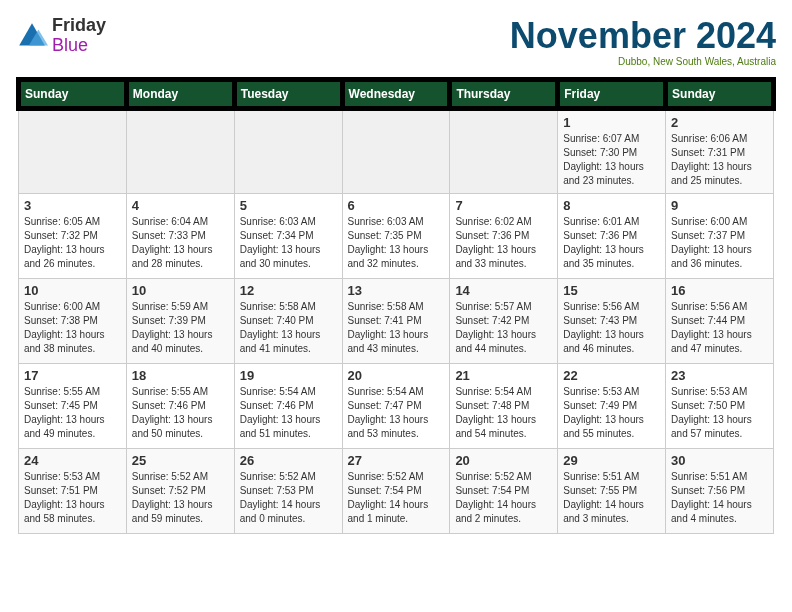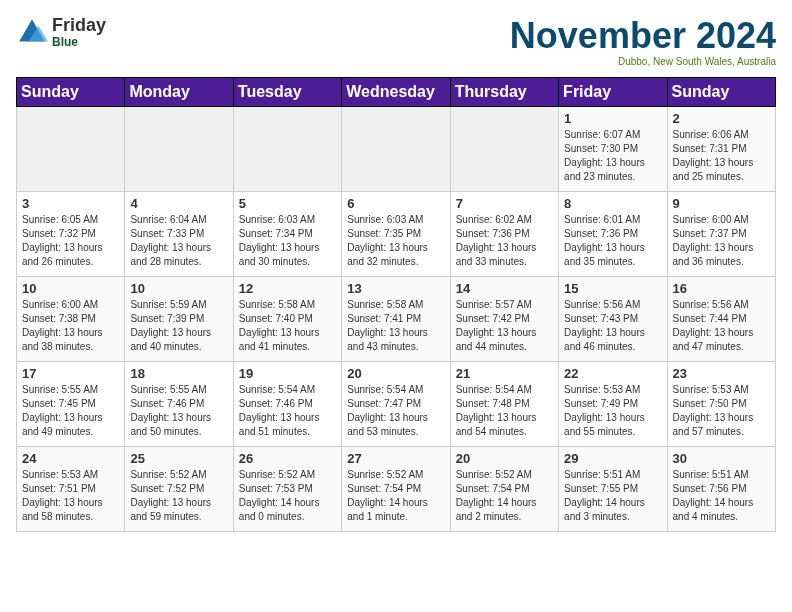--- a/index.html
+++ b/index.html
@@ -25,23 +25,23 @@
       display: flex;
       flex-direction: column;
       line-height: 1.1;
     }
     .logo-general {
       font-size: 18px;
       font-weight: bold;
       color: #333;
     }
     .logo-blue {
-      font-size: 12px;
-      font-weight: bold;
-      color: #14532d;
+      font-size: 18px;
+      font-weight: normal;
+      color: #a21caf;
     }
     .logo-icon {
       width: 32px;
       height: 32px;
     }
     .title-block {
       text-align: right;
     }
     .month-title {
       font-size: 36px;
@@ -52,27 +52,27 @@
     .subtitle {
       font-size: 10px;
       color: #4d7c0f;
     }
     table {
       width: 100%;
       border-collapse: collapse;
       table-layout: fixed;
     }
     thead th {
-      background: #4c1d95;
+      background: #14532d;
       color: white;
-      font-size: 16px;
+      font-size: 12px;
       font-weight: bold;
       padding: 5px 4px;
       text-align: left;
-      border: 1px solid #000000;
+      border: 5px solid #000000;
     }
     tbody td {
       border: 1px solid #ccc;
       vertical-align: top;
       padding: 4px 5px;
       font-size: 10.5px;
       color: #333;
       height: 85px;
     }
     tbody tr:nth-child(odd) td {

